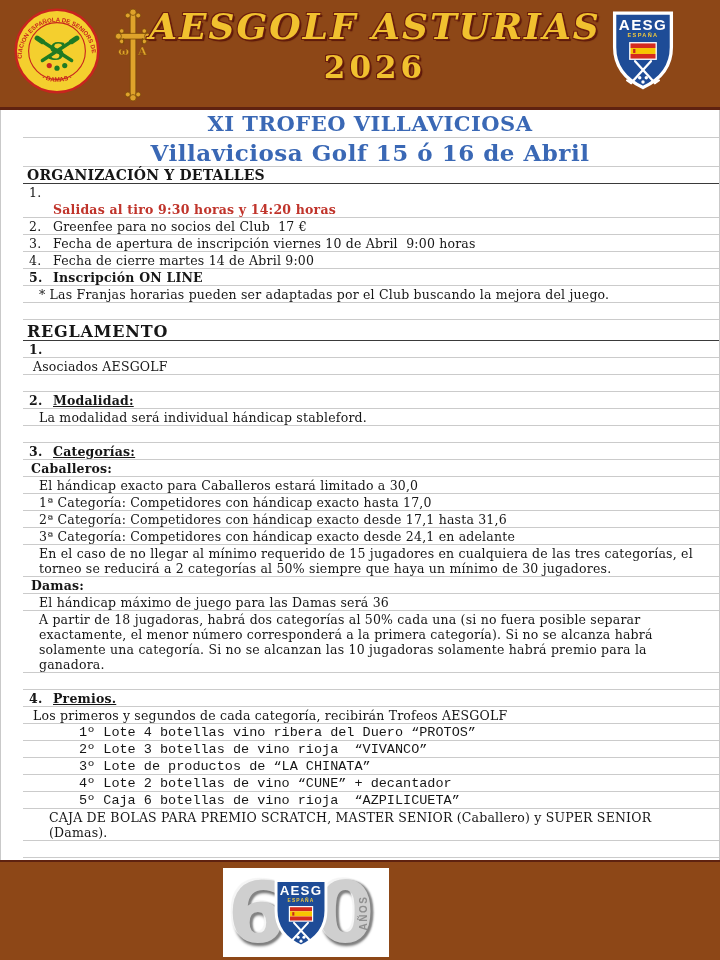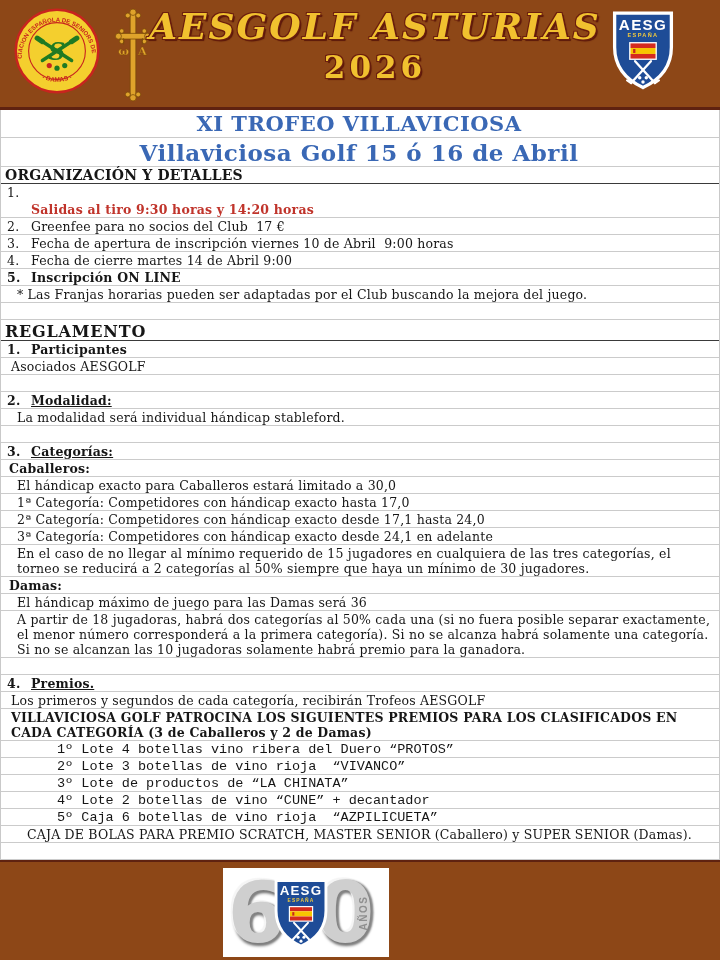--- a/index.html
+++ b/index.html
@@ -36,20 +36,21 @@
   .doc {
     height:750px; overflow:hidden; background:#fff;
     border-left:1px solid #C9C9C9; border-right:1px solid #C9C9C9;
   }
   .row {
     display:flex; align-items:flex-start;
     border-bottom:1px solid #CBCBCB;
     padding:1px 8px 0 6px;
     font-size:12.5px; line-height:15px; letter-spacing:0.2px; color:#161616;
     min-height:17px;
+    margin-left:22px;
   }
   .row .num { flex:0 0 24px; }
   .row .txt { flex:1 1 auto; }
 
   .title1 { justify-content:center; text-align:center; font-weight:bold;
             font-size:21px; line-height:24px; color:var(--title_blue,#3A68B5);
             padding-top:2px; padding-bottom:1px; letter-spacing:0.5px; }
   .title2 { justify-content:center; text-align:center; font-weight:bold;
             font-size:23px; line-height:25px; color:var(--title_blue,#3A68B5);
             padding-top:2px; padding-bottom:1px; letter-spacing:0.5px; }
@@ -222,21 +223,20 @@
       <div class="row spacer">
       
       
     </div>
       <div class="row sec big">
 
       <span class="txt">REGLAMENTO</span>
     </div>
       <div class="row item bold">
       <span class="num">1.</span>
-      <span class="txt">Participantes</span>
     </div>
       <div class="row sub10">
 
       <span class="txt">Asociados AESGOLF</span>
     </div>
       <div class="row spacer">
       
       
     </div>
       <div class="row item bold u">
@@ -262,21 +262,21 @@
       <div class="row sub">
 
       <span class="txt">El hándicap exacto para Caballeros estará limitado a 30,0</span>
     </div>
       <div class="row sub">
 
       <span class="txt">1ª Categoría: Competidores con hándicap exacto hasta 17,0</span>
     </div>
       <div class="row sub">
 
-      <span class="txt">2ª Categoría: Competidores con hándicap exacto desde 17,1 hasta 24,0</span>
+      <span class="txt">2ª Categoría: Competidores con hándicap exacto desde 17,1 hasta 31,6</span>
     </div>
       <div class="row sub">
 
       <span class="txt">3ª Categoría: Competidores con hándicap exacto desde 24,1 en adelante</span>
     </div>
       <div class="row sub para">
 
       <span class="txt">En el caso de no llegar al mínimo requerido de 15 jugadores en cualquiera de las tres categorías, el torneo se reducirá a 2 categorías al 50% siempre que haya un mínimo de 30 jugadores.</span>
     </div>
       <div class="row subhead">
@@ -295,24 +295,20 @@
       
       
     </div>
       <div class="row item bold u">
       <span class="num">4.</span>
       <span class="txt">Premios.</span>
     </div>
       <div class="row sub10">
 
       <span class="txt">Los primeros y segundos de cada categoría, recibirán Trofeos AESGOLF</span>
-    </div>
-      <div class="row sub10 bold">
-
-      <span class="txt">VILLAVICIOSA GOLF PATROCINA LOS SIGUIENTES PREMIOS PARA LOS CLASIFICADOS EN CADA CATEGORÍA (3 de Caballeros y 2 de Damas)</span>
     </div>
       <div class="row prize">
 
       <span class="txt">1º Lote 4 botellas vino ribera del Duero “PROTOS”</span>
     </div>
       <div class="row prize">
 
       <span class="txt">2º Lote 3 botellas de vino rioja&nbsp; “VIVANCO”</span>
     </div>
       <div class="row prize">

